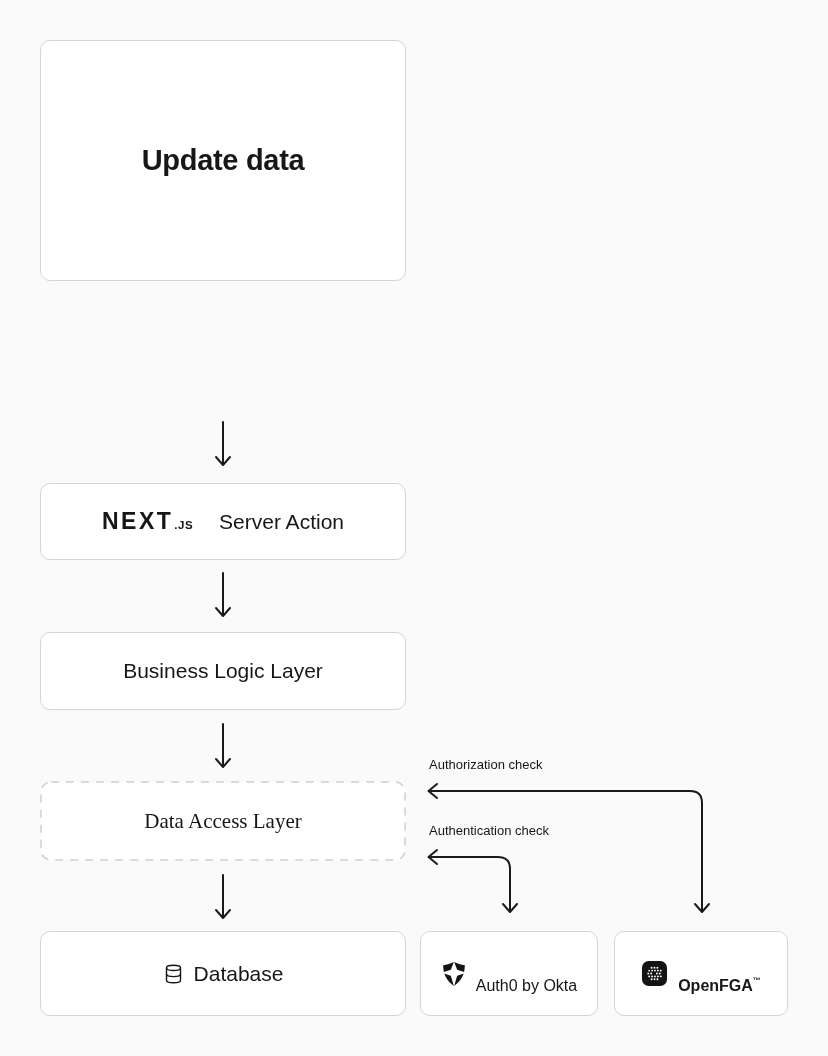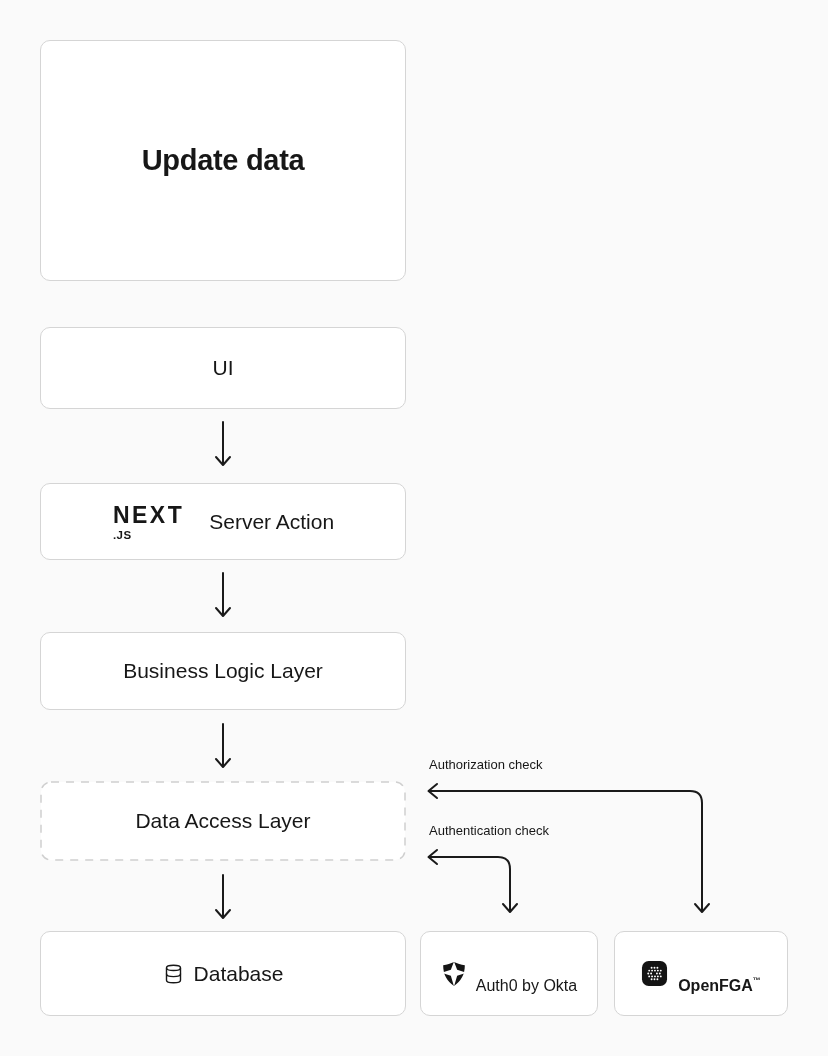--- a/index.html
+++ b/index.html
@@ -25,21 +25,21 @@
   }
   .box.dashed { border: none; } 
 
   .trigger-label {
     font-size: 29px;
     font-weight: 700;
     letter-spacing: -0.3px;
   }
   .node-label { font-size: 21px; font-weight: 400; }
 
-  .nextjs-logo { display: inline-flex; align-items: baseline; margin-right: 16px; flex-direction: column; }
+  .nextjs-logo { display: inline-flex; align-items: baseline; margin-right: 16px; }
   .nextjs-logo .word {
     font-size: 23px; font-weight: 800; letter-spacing: 2.5px;
   }
   .nextjs-logo .suffix {
     font-size: 11.5px; font-weight: 700; letter-spacing: 0.5px; margin-left: 1px;
   }
 
   .service-label { font-size: 16px; font-weight: 500; margin-top: 24px; }
   .service-label.bold { font-weight: 700; }
   .tm { font-size: 8px; vertical-align: 8px; font-weight: 700; }
@@ -66,41 +66,38 @@
 </style>
 </head>
 <body>
 
 <div class="canvas">
 
   <div class="box" style="left:40px; top:40px; width:366px; height:241px;">
     <span class="trigger-label">Update data</span>
   </div>
 
-  <div class="box" style="left:40px; top:327px; width:366px; height:82px;">
-    <span class="node-label">UI</span>
-  </div>
 
   <div class="box" style="left:40px; top:483px; width:366px; height:77px;">
     <span class="nextjs-logo">
       <span class="word">NEXT</span>
       <span class="suffix">.JS</span>
     </span>
     <span class="node-label">Server Action</span>
   </div>
 
   <div class="box" style="left:40px; top:632px; width:366px; height:78px;">
     <span class="node-label">Business Logic Layer</span>
   </div>
 
   <div class="box dashed" style="left:40px; top:781px; width:366px; height:80px; background:transparent;">
     <svg width="366" height="80" style="position:absolute; inset:0;">
       <rect class="dash-rect" x="1" y="1" width="364" height="78" rx="10" stroke-dasharray="8 7"></rect>
     </svg>
-    <span class="node-label" style="position:relative;">Data Access Layer</span>
+    <span class="node-label" style="position:relative;font-family:Liberation Serif, serif;">Data Access Layer</span>
   </div>
 
   <div class="box" style="left:40px; top:931px; width:366px; height:85px;">
     <span class="icon">
       <svg width="21" height="22" viewBox="0 0 24 24" fill="none" stroke="#171717" stroke-width="1.6" stroke-linecap="round">
         <ellipse cx="12" cy="5" rx="8" ry="3"></ellipse>
         <path d="M4 5 v14 c0 1.7 3.6 3 8 3 s8 -1.3 8 -3 V5"></path>
         <path d="M4 12 c0 1.7 3.6 3 8 3 s8 -1.3 8 -3"></path>
       </svg>
     </span>

